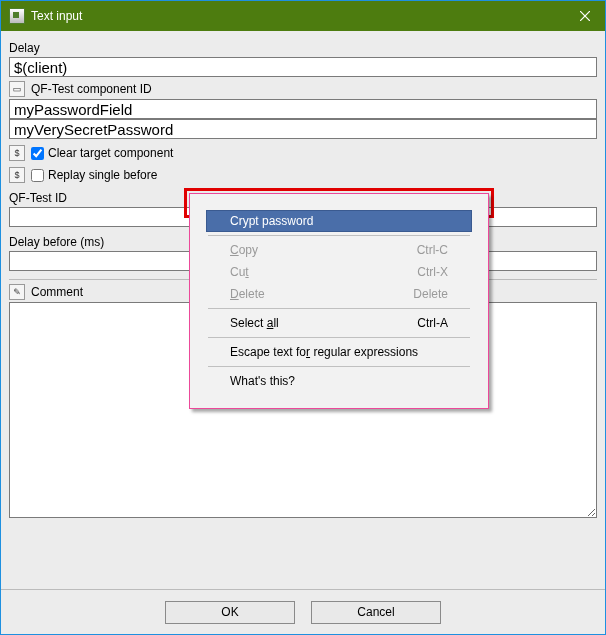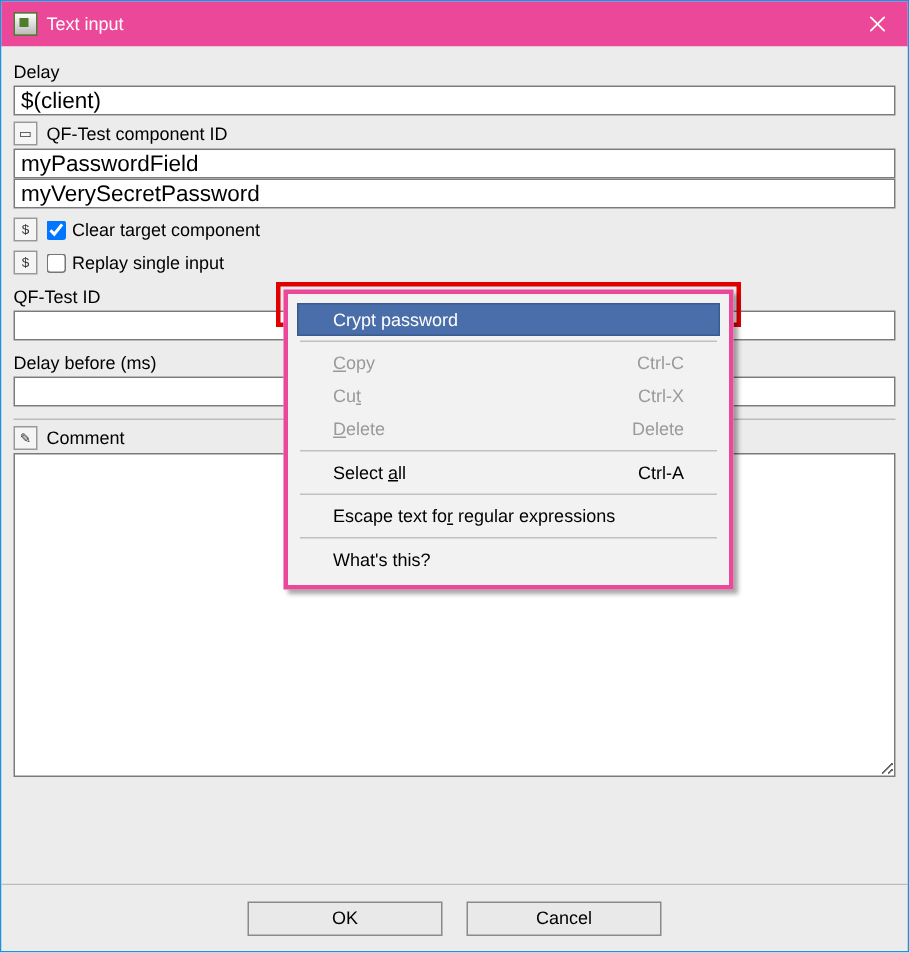--- a/index.html
+++ b/index.html
@@ -1,38 +1,38 @@
 <!DOCTYPE html>
 <html><head>
 <meta charset="utf-8">
 <style>
 * { box-sizing: border-box; margin: 0; padding: 0; font-family: "Segoe UI", Tahoma, sans-serif; font-size: 12px; }
 body { background: #fff; width: 606px; height: 635px; overflow: hidden; }
 .window { width: 606px; height: 635px; border: 1px solid #1e90e0; display: flex; flex-direction: column; background: #ececec; }
-.title-bar { height: 30px; background: #ec4899; color: #fff; display: flex; align-items: center; padding: 0 8px; }
+.title-bar { height: 30px; background: #4d7c0f; color: #fff; display: flex; align-items: center; padding: 0 8px; }
 .title-bar .icon-box { width: 16px; height: 16px; margin-right: 6px; background: linear-gradient(180deg,#fff,#bbb); border: 1px solid #4e7e2b; position: relative; }
 .title-bar .icon-box::after { content: ""; position: absolute; left: 3px; top: 3px; width: 6px; height: 6px; background:#4e7e2b; }
 .title-text { flex: 1; font-size: 12px; }
 .close-btn { width: 40px; height: 30px; display: flex; align-items: center; justify-content: center; cursor: pointer; margin-right: -8px; }
 .close-btn svg { width: 10px; height: 10px; }
 .form-area { flex: 1; padding: 6px 8px 0 8px; position: relative; background: #ececec; }
 .row-label { margin-top: 4px; margin-bottom: 2px; color: #000; }
 .row-label.with-icon { display: flex; align-items: center; gap: 6px; }
 .small-icon { width: 16px; height: 16px; background: #f5f5f5; border: 1px solid #999; display: inline-flex; align-items: center; justify-content: center; font-size: 9px; color: #333; }
 .text-input { width: 100%; height: 20px; border: 1px solid #7a7a7a; background: #fff; padding: 0 4px; font-size: 15px; }
 .checkbox-row { display: flex; align-items: center; gap: 4px; margin-top: 6px; }
 .checkbox-row input[type=checkbox] { width: 13px; height: 13px; }
 .checkbox-row .small-icon { margin-right: 2px; }
 .divider { height: 1px; background: #bbb; margin: 8px 0 4px 0; }
 .comment-label { display: flex; align-items: center; gap: 6px; margin-top: 4px; }
 .comment-area { width: 100%; height: 216px; background: #ffffff; border: 1px solid #7a7a7a; margin-top: 2px; }
 .button-bar { height: 45px; display: flex; justify-content: center; align-items: center; gap: 16px; border-top: 1px solid #bbb; background: #ececec; }
 .btn { width: 130px; height: 23px; background: #e9e9e9; border: 1px solid #8a8a8a; cursor: pointer; }
 
-.context-menu { position: absolute; left: 188px; top: 162px; width: 300px; background: #f2f2f2; border: 3px solid #ec4899; box-shadow: 3px 3px 3px rgba(0,0,0,0.35); padding: 6px; }
+.context-menu { position: absolute; left: 188px; top: 162px; width: 300px; background: #f2f2f2; border: 1px solid #ec4899; box-shadow: 3px 3px 3px rgba(0,0,0,0.35); padding: 16px; }
 .highlight-box { position: absolute; left: 183px; top: 157px; width: 310px; height: 30px; border: 3px solid #e00000; pointer-events: none; }
 .menu-item { display: flex; align-items: center; height: 22px; padding: 0 24px; color: #000; cursor: pointer; position: relative; }
 .menu-item.selected { background: #4a6ea9; color: #fff; border: 1px solid #3a5a90; height: 22px; padding: 0 23px; }
 .menu-item.disabled { color: #9a9a9a; cursor: default; }
 .menu-item .shortcut { position: absolute; right: 24px; }
 .menu-sep { height: 1px; background: #c0c0c0; margin: 3px 2px; }
 .ul { text-decoration: underline; }
 </style>
 </head>
 <body>
@@ -62,21 +62,21 @@
     <input class="text-input" value="myVerySecretPassword" style="">
 
     <div class="checkbox-row">
       <span class="small-icon">$</span>
       <input type="checkbox" checked="" style="">
       <span>Clear target component</span>
     </div>
     <div class="checkbox-row">
       <span class="small-icon">$</span>
       <input type="checkbox" style="">
-      <span>Replay single input</span>
+      <span>Replay single before</span>
     </div>
 
     <div class="row-label" style="margin-top:8px">QF-Test ID</div>
     <input class="text-input" value="" style="">
 
     <div class="row-label" style="margin-top:8px">Delay before (ms)</div>
     <input class="text-input" value="" style="">
 
     <div class="divider"></div>
 

